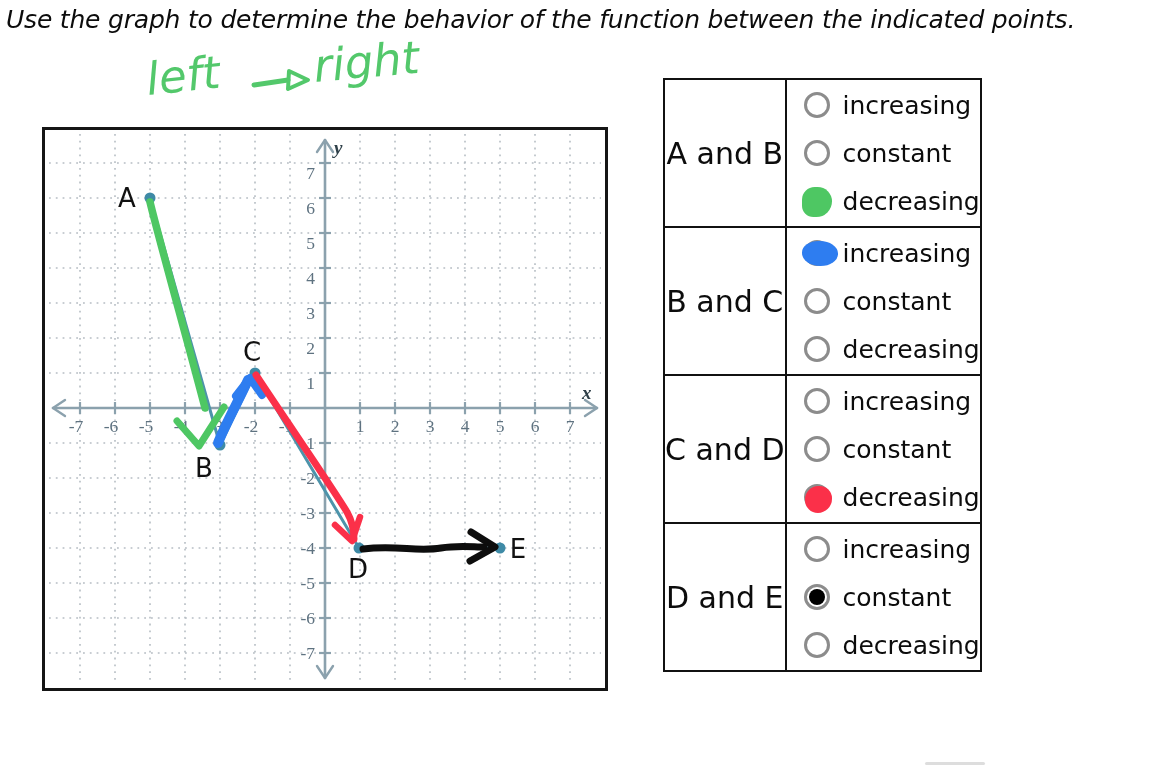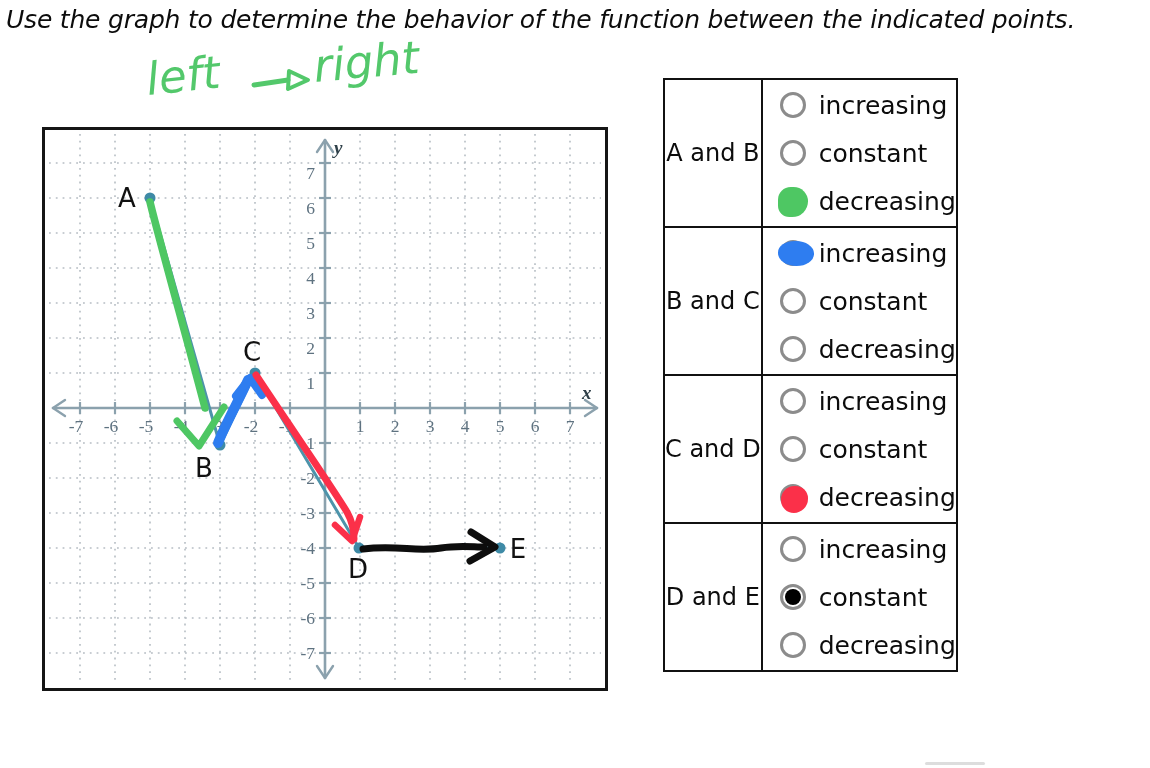--- a/index.html
+++ b/index.html
@@ -11,21 +11,21 @@
 
   .graph-box{position:absolute;left:42px;top:127px;width:566px;height:564px;box-sizing:border-box;border:3px solid #151515;background:#fff;}
   .graph-box svg{display:block;}
 
   .table-wrap{position:absolute;left:663px;top:78px;}
   table.quiz{border-collapse:collapse;table-layout:fixed;}
   table.quiz td{border:2.5px solid #111;padding:0;vertical-align:middle;}
   .col-points{width:139px;}
   .col-behavior{width:316px;}
   .th-cell{height:80px;text-align:center;font-size:25px;line-height:1.3;}
-  .points-cell{height:146px;text-align:center;font-size:24px;}
+  .points-cell{height:146px;text-align:center;font-size:30px;}
   .behavior-cell{height:146px;}
   .opts{display:flex;flex-direction:column;justify-content:center;gap:21px;padding-left:17px;}
   .option{display:flex;align-items:center;gap:13px;height:27px;}
   .radio{position:relative;display:inline-block;width:26px;height:26px;box-sizing:border-box;border:3px solid #8c8c8c;border-radius:50%;background:#fff;flex:0 0 auto;}
   .option-label{font-size:25px;}
   .blob{position:absolute;z-index:2;display:block;}
   .blob.green{left:-5px;top:-4px;width:30px;height:30px;border-radius:47% 53% 58% 42%;background:#4ec763;}
   .blob.blue{left:-5px;top:-2px;width:36px;height:25px;border-radius:55% 60% 58% 62%;background:#2e7df0;}
   .blob.red{left:-2px;top:-1px;width:27px;height:27px;border-radius:52% 48% 55% 50%;background:#fb3049;}
   .blob.black{left:2px;top:2px;width:16px;height:16px;border-radius:50%;background:#000;}

